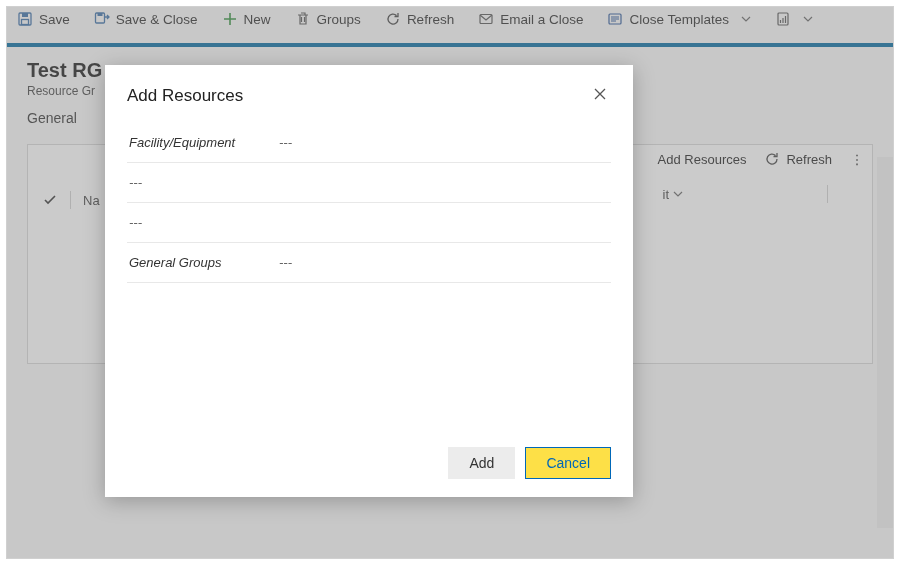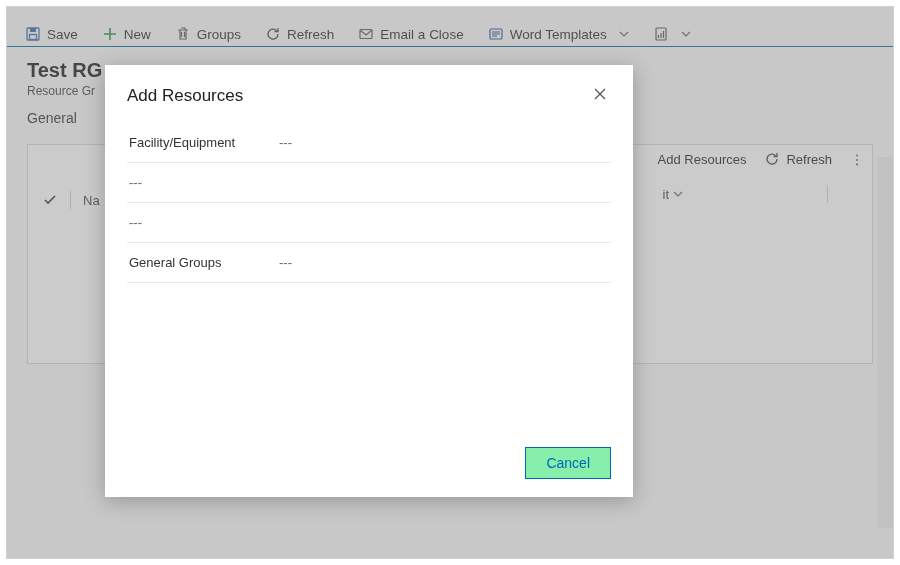--- a/index.html
+++ b/index.html
@@ -6,22 +6,22 @@
   html, body { width: 900px; height: 565px; overflow: hidden; font-family: "Segoe UI", Arial, sans-serif; background: #fff; }
   .frame {
     position: absolute; left: 6px; top: 6px; right: 6px; bottom: 6px;
     border: 1px solid #d0d0d0; background: #fafafa;
   }
   .overlay {
     position: absolute; inset: 0; background: rgba(130,130,130,0.42);
   }
   
   .toolbar {
-    display: flex; align-items: flex-end; height: 40px; padding: 0 8px;
-    background: #fafafa; border-bottom: 1px solid #0369a1; gap: 4px;
+    display: flex; align-items: flex-start; height: 40px; padding: 0 0;
+    background: #fafafa; border-bottom: 4px solid #0369a1; gap: 4px;
   }
   .tb-btn {
     display: flex; align-items: center; gap: 6px;
     padding: 4px 10px; font-size: 13.5px; color: #2b2b2b; cursor: pointer;
     border: none; background: transparent;
   }
   .tb-icon { width: 16px; height: 16px; display: inline-flex; align-items: center; justify-content: center; }
   .tb-icon svg { width: 16px; height: 16px; }
   .chev { margin-left: 6px; color: #666; }
   
@@ -53,52 +53,62 @@
   }
   .modal-header {
     display: flex; align-items: center; justify-content: space-between;
     padding: 18px 22px 6px 22px;
   }
   .modal-title { font-size: 17px; color: #222; }
   .modal-close { cursor: pointer; color: #555; padding: 4px; }
   .modal-body { padding: 8px 22px 0 22px; flex: 1; }
   .field-row {
     display: flex; align-items: center; font-size: 13px; color: #333;
-    border-bottom: 1px solid #e8e8e8; padding: 12px 2px;
+    border-bottom: 1px solid #e8e8e8; padding: 12px 2px; font-style: italic;
   }
   .field-label { width: 150px; color: #333; }
   .field-value { color: #666; flex:1; }
   .modal-footer {
     display: flex; justify-content: flex-end; gap: 10px;
     padding: 14px 22px 18px 22px;
   }
   .btn {
     font-size: 14px; padding: 7px 20px; cursor: pointer; border: 1px solid transparent;
   }
   .btn-secondary { background: #ececec; color: #333; }
-  .btn-primary { background: #86efac; color: #0067b8; border: 1px solid #0067b8; }
+  .btn-primary { background: #fde047; color: #0067b8; border: 1px solid #0067b8; }
 </style>
 </head>
 <body>
 
 <div class="frame">
 
   <div class="toolbar">
     <button class="tb-btn">
       <span class="tb-icon">
         <svg viewBox="0 0 16 16" fill="none" stroke="#3a6fa8" stroke-width="1.3">
             <rect x="2" y="2" width="12" height="12" rx="1"></rect>
             <rect x="5" y="2" width="6" height="4" fill="#3a6fa8" stroke="none"></rect>
             <rect x="4.5" y="8.5" width="7" height="5" stroke="#3a6fa8"></rect>
           </svg>
       </span>
       <span>Save</span>
     </button>
     <button class="tb-btn">
       <span class="tb-icon">
+        <svg viewBox="0 0 16 16" fill="none" stroke="#3a6fa8" stroke-width="1.3">
+            <rect x="1.5" y="2" width="9" height="10" rx="1"></rect>
+            <rect x="3.5" y="2" width="5" height="3" fill="#3a6fa8" stroke="none"></rect>
+            <path d="M11 6 l4 0 M13 4 l2 2 l-2 2" stroke="#3a6fa8"></path>
+          </svg>
+      </span>
+      <span>Save &amp; Close</span>
+    </button>
+    <button class="tb-btn">
+      <span class="tb-icon">
         <svg viewBox="0 0 16 16" stroke="#2f8f3a" stroke-width="1.6">
             <path d="M8 2 v12 M2 8 h12"></path>
           </svg>
       </span>
       <span>New</span>
     </button>
     <button class="tb-btn">
       <span class="tb-icon">
         <svg viewBox="0 0 16 16" fill="none" stroke="#555" stroke-width="1.2">
             <path d="M3 4 h10 M5 4 v9 h6 v-9 M6 2 h4 v2"></path>
@@ -124,21 +134,21 @@
       </span>
       <span>Email a Close</span>
     </button>
     <button class="tb-btn">
       <span class="tb-icon">
         <svg viewBox="0 0 16 16" fill="none" stroke="#2b579a" stroke-width="1.2">
             <rect x="2" y="3" width="12" height="10" rx="1"></rect>
             <path d="M4 6 h8 M4 8 h8 M4 10 h5"></path>
           </svg>
       </span>
-      <span>Word Templates</span>
+      <span>Close Templates</span>
       <span class="chev">
         <svg width="10" height="10" viewBox="0 0 10 10" stroke="#666" stroke-width="1.2" fill="none">
             <path d="M1 3 l4 4 l4 -4"></path>
           </svg>
       </span>
     </button>
     <button class="tb-btn">
       <span class="tb-icon">
         <svg viewBox="0 0 16 16" fill="none" stroke="#555" stroke-width="1.2">
             <rect x="3" y="2" width="10" height="12" rx="1"></rect>
@@ -217,16 +227,17 @@
       </div>
       <div class="field-row">
         <div class="field-value">---</div>
       </div>
       <div class="field-row">
         <div class="field-label">General Groups</div>
         <div class="field-value">---</div>
       </div>
     </div>
     <div class="modal-footer">
+      <button class="btn btn-secondary">Add</button>
       <button class="btn btn-primary">Cancel</button>
     </div>
   </div>
 </div>
 
 </body></html>

